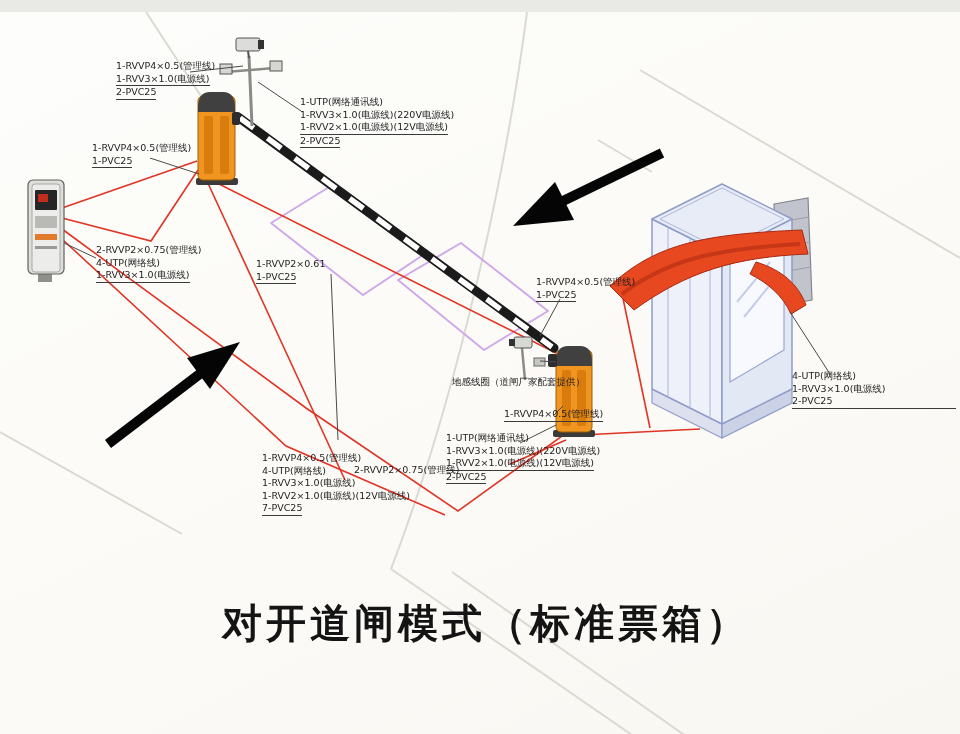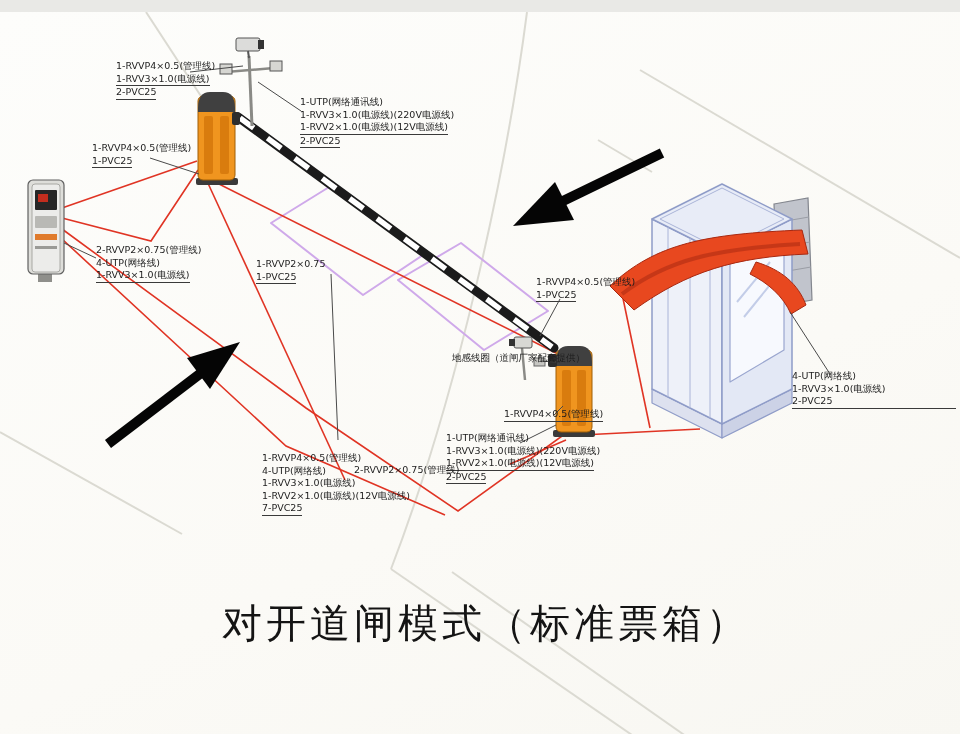--- a/index.html
+++ b/index.html
@@ -11,21 +11,21 @@
     font-family:"DejaVu Sans","Liberation Sans",sans-serif;
   }
   svg.diagram{position:absolute;left:0;top:0}
   .lbl{position:absolute;font-size:9.5px;color:#1c1c1c;line-height:1.32;white-space:nowrap}
   .lbl .ln{display:block;width:max-content}
   .lbl .ln.u{border-bottom:1px solid #3a3a3a}
   .lbl.wrap{white-space:normal;width:164px}
   .lbl.wrap .ln{width:auto}
   .title{
     position:absolute;left:0;right:0;top:584px;text-align:center;
-    font-size:40px;font-weight:400;color:#141414;letter-spacing:4px;padding-left:12px;
+    font-size:40px;font-weight:700;color:#141414;letter-spacing:4px;padding-left:12px;
   }
 </style>
 </head>
 <body>
 
 <div class="stage">
 
   <svg class="diagram" width="960" height="734" viewBox="0 0 960 734">
 
     <g stroke="#dbdad2" stroke-width="2" fill="none">
@@ -176,30 +176,30 @@
     <span class="ln u">2-PVC25</span>
   </div>
 
   <div class="lbl" style="left:96px;top:232px">
     <span class="ln">2-RVVP2×0.75(管理线)</span>
     <span class="ln">4-UTP(网络线)</span>
     <span class="ln u">1-RVV3×1.0(电源线)</span>
   </div>
 
   <div class="lbl" style="left:256px;top:246px">
-    <span class="ln">1-RVVP2×0.75</span>
+    <span class="ln">1-RVVP2×0.61</span>
     <span class="ln u">1-PVC25</span>
   </div>
 
   <div class="lbl" style="left:536px;top:264px">
     <span class="ln">1-RVVP4×0.5(管理线)</span>
     <span class="ln u">1-PVC25</span>
   </div>
 
-  <div class="lbl" style="left:452px;top:340px">
+  <div class="lbl" style="left:452px;top:364px">
     <span class="ln">地感线圈（道闸厂家配套提供）</span>
   </div>
 
   <div class="lbl" style="left:504px;top:396px">
     <span class="ln u">1-RVVP4×0.5(管理线)</span>
   </div>
 
   <div class="lbl" style="left:446px;top:420px">
     <span class="ln">1-UTP(网络通讯线)</span>
     <span class="ln">1-RVV3×1.0(电源线)(220V电源线)</span>

